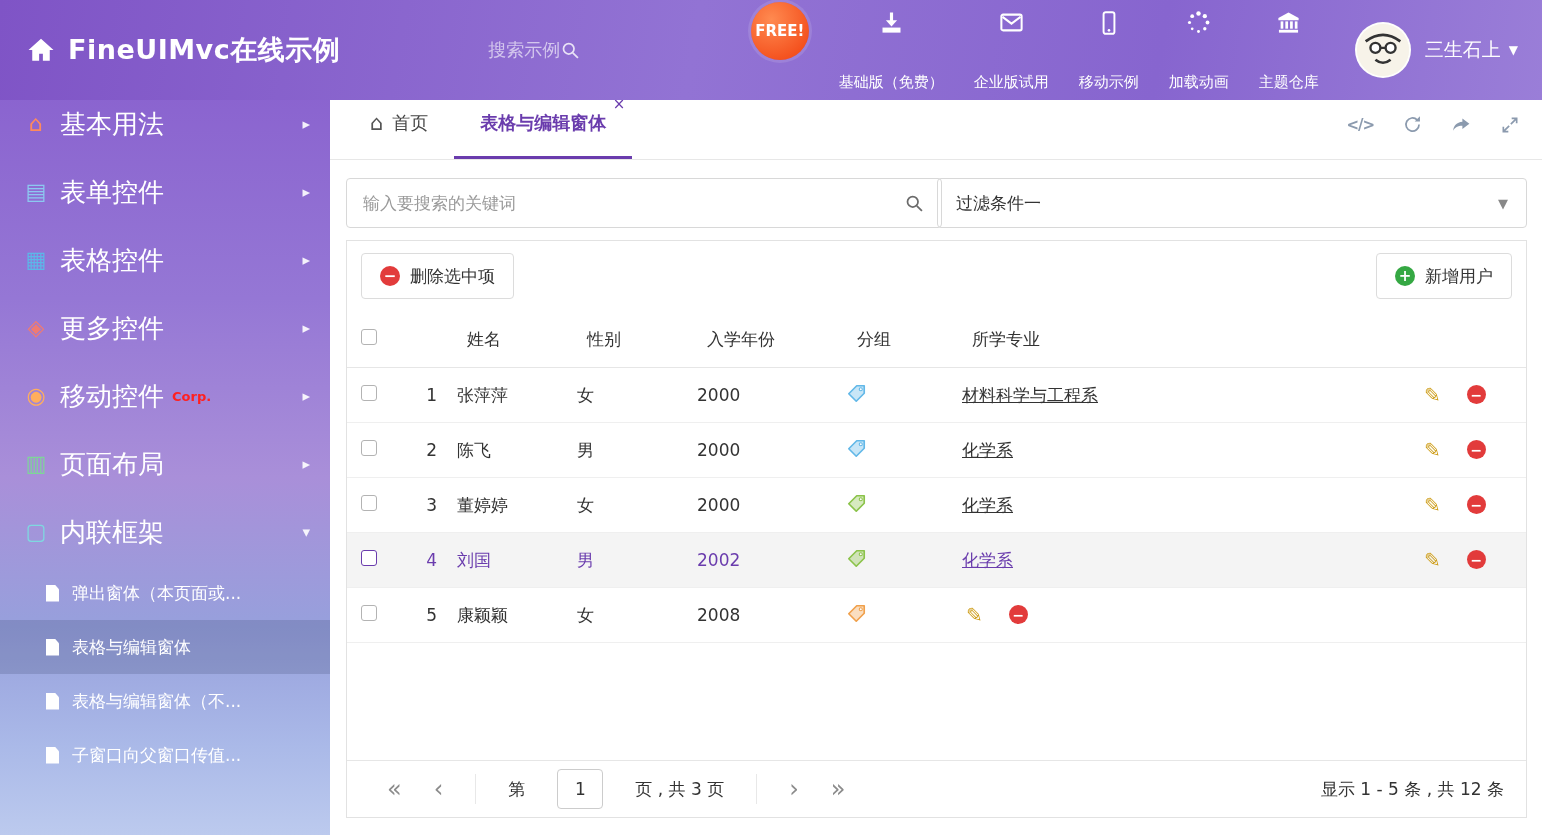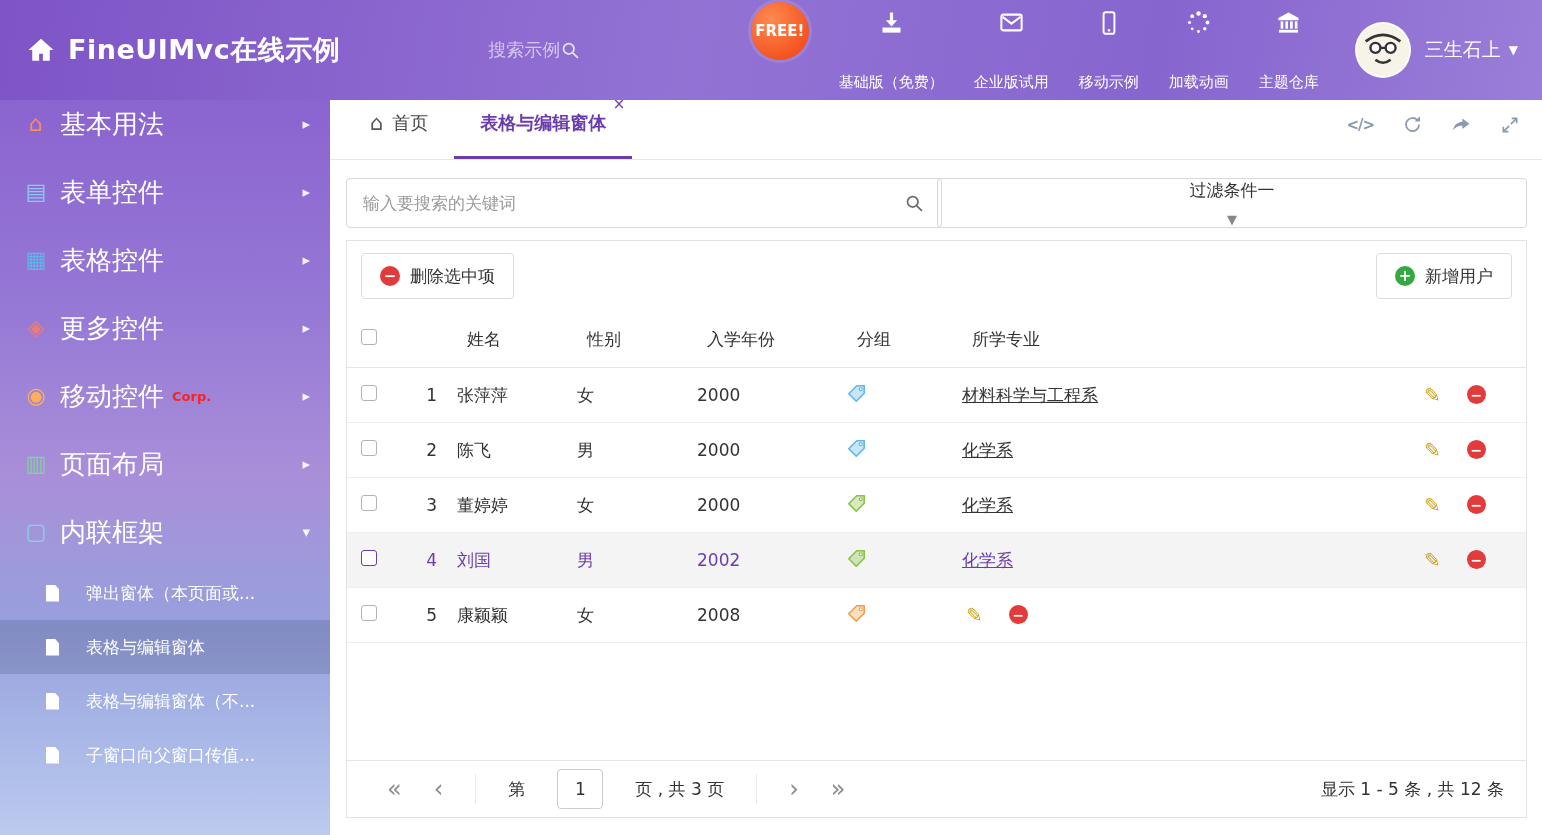--- a/index.html
+++ b/index.html
@@ -31,39 +31,39 @@
     color:#fff; overflow:hidden; }
   .side-item { height:68px; display:flex; align-items:center; padding:0 20px 0 22px; cursor:pointer; }
   .side-icon { width:28px; font-size:22px; line-height:1; text-align:center; }
   .side-label { margin-left:10px; font-size:26px; white-space:nowrap; }
   .side-badge { margin-left:8px; color:#ff2020; font-size:13px; font-weight:bold; }
   .side-arrow { margin-left:auto; font-size:15px; color:rgba(255,255,255,.9); }
   .side-sub { height:54px; display:flex; align-items:center; padding:0 16px 0 46px; cursor:pointer; }
   .side-sub.active { background:rgba(40,50,90,.18); }
   .page-icon { width:13px; height:17px; background:#fff; display:inline-block;
     clip-path:polygon(0 0,68% 0,100% 28%,100% 100%,0 100%); }
-  .sub-label { margin-left:27px; font-size:17px; white-space:nowrap; }
+  .sub-label { margin-left:13px; font-size:17px; white-space:nowrap; }
 
   
   .main { position:absolute; left:330px; top:90px; width:1212px; height:745px; background:#fff; }
 
   .tabbar { position:relative; height:70px; border-bottom:1px solid #e7e7e7; display:flex; align-items:stretch; padding-left:14px; }
   .tab { position:relative; display:flex; align-items:center; padding:0 26px; font-size:18px; color:#444; border-bottom:3px solid transparent; cursor:pointer; white-space:nowrap; }
   .tab .tab-ic { margin-right:9px; color:#555; font-size:21px; line-height:1; }
   .tab.active { color:#6a3cad; font-weight:bold; border-bottom-color:#6a3cad; }
   .tab-close { position:absolute; top:7px; right:7px; font-size:15px; font-weight:normal; color:#6a3cad; line-height:1; cursor:pointer; }
   .tab-tools { position:absolute; right:22px; top:0; height:100%; display:flex; align-items:center; gap:28px; color:#8b9aae; }
   .tool-ic { display:flex; align-items:center; cursor:pointer; }
   .tool-code { font-size:15px; font-weight:bold; letter-spacing:-1px; }
 
   .search-box { position:absolute; left:16px; top:88px; width:596px; height:50px; border:1px solid #d8d8d8; border-radius:4px;
     display:flex; align-items:center; justify-content:space-between; padding:0 16px; color:#9a9a9a; font-size:17px; cursor:text; }
   .search-box .ic { color:#6b6b6b; display:flex; cursor:pointer; }
   .filter-dd { position:absolute; left:607px; top:88px; width:590px; height:50px; border:1px solid #d8d8d8; border-radius:4px;
-    display:flex; align-items:center; justify-content:space-between; padding:0 18px; color:#333; font-size:17px; cursor:pointer;flex-direction:column; }
+    display:flex; align-items:center; justify-content:space-between; padding:0 18px; color:#333; font-size:17px; cursor:pointer; }
   .filter-dd .caret { color:#888; font-size:13px; }
 
   .panel { position:absolute; left:16px; top:150px; width:1181px; height:578px; border:1px solid #e2e2e2; background:#fff; }
   .ptoolbar { height:70px; padding:12px 14px; position:relative; border-bottom:0; }
   .btn { height:46px; border:1px solid #dcdcdc; background:#fff; border-radius:4px; font-size:17px; color:#333;
     display:inline-flex; align-items:center; gap:10px; padding:0 18px; cursor:pointer; font-family:inherit; }
   .btn-add { position:absolute; right:14px; top:12px; }
   .ic-circle { width:20px; height:20px; border-radius:50%; color:#fff; display:inline-flex; align-items:center; justify-content:center;
     font-size:15px; font-weight:bold; line-height:1; }
   .red { background:#e23b3b; } .green { background:#35a843; }

